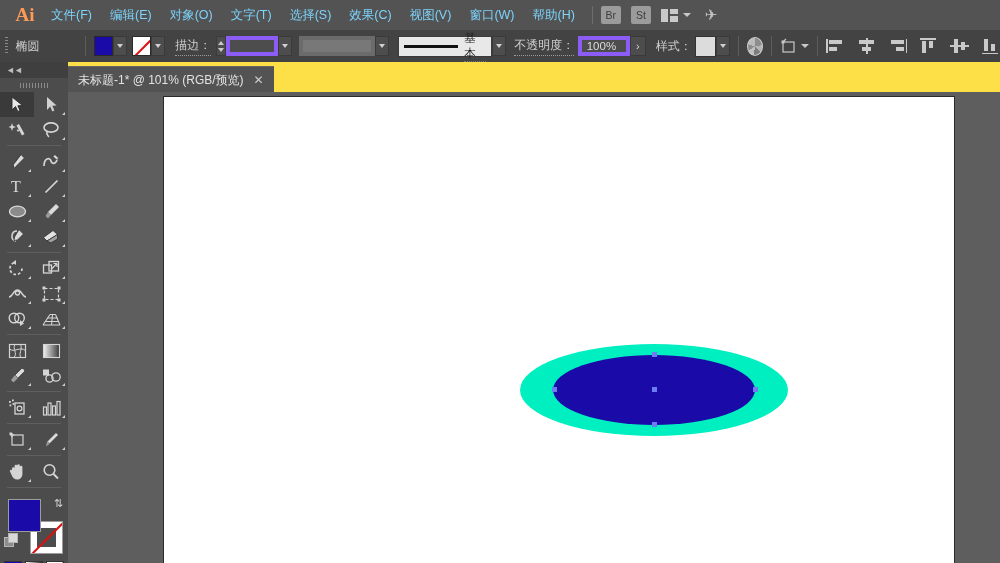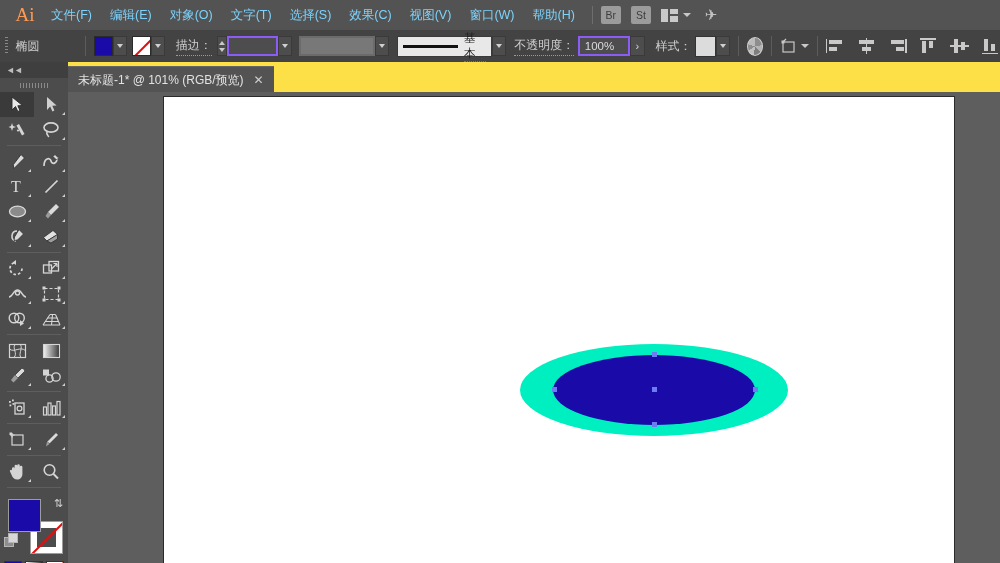--- a/index.html
+++ b/index.html
@@ -12,21 +12,21 @@
   .app{position:relative;width:1000px;height:563px;}
 
   
   .menubar{
     position:absolute;left:0;top:0;width:1000px;height:30px;
     background:#535353;display:flex;align-items:center;
   }
   .ai-logo{
     width:34px;margin-left:8px;color:#ff9a55;
     font-family:"Liberation Serif","DejaVu Serif",serif;
-    font-size:19px;font-weight:normal;letter-spacing:0px;
+    font-size:19px;font-weight:bold;letter-spacing:0px;
     text-align:center;user-select:none;
   }
   .menu-item{
     color:#7dd3fc;font-size:12.5px;padding:4px 9px;white-space:nowrap;
   }
   .mb-sep{width:1px;height:18px;background:#6e6e6e;margin:0 8px;}
   .sq-btn{
     width:20px;height:18px;background:#9b9b9b;color:#3c3c3c;
     font-size:10.5px;display:flex;align-items:center;justify-content:center;
     border-radius:2px;margin-right:10px;
@@ -67,21 +67,21 @@
   .dd .chev{border-top-color:#d0d0d0;border-left-width:3px;border-right-width:3px;border-top-width:4px;}
   .stepper{
     width:11px;height:20px;background:#4d4d4d;border:1px solid #3a3a3a;
     display:flex;flex-direction:column;align-items:center;justify-content:center;gap:3px;
     box-sizing:border-box;
   }
   .stepper .up,.stepper .dn{width:0;height:0;border-left:3px solid transparent;border-right:3px solid transparent;}
   .stepper .up{border-bottom:4px solid #c9c9c9;}
   .stepper .dn{border-top:4px solid #c9c9c9;}
   .field{
-    height:20px;background:#4d4d4d;border:2px solid #8b5cf6;box-sizing:border-box;
+    height:20px;background:#4d4d4d;border:4px solid #8b5cf6;box-sizing:border-box;
     color:#dcdcdc;font-size:11.5px;display:flex;align-items:center;padding:0 5px;
   }
   .field.flat{background:#787878;border-color:#6b6b6b;}
   .brushbox{
     width:108px;height:21px;background:#e8e8e8;border:1px solid #3a3a3a;box-sizing:border-box;
     display:flex;align-items:center;gap:6px;padding:0 5px;
   }
   .brushline{width:58px;height:3px;background:#111;}
   .brushtxt{color:#1d1d1d;font-size:11.5px;border-bottom:1px dotted #777;}
   .arrow-r{

